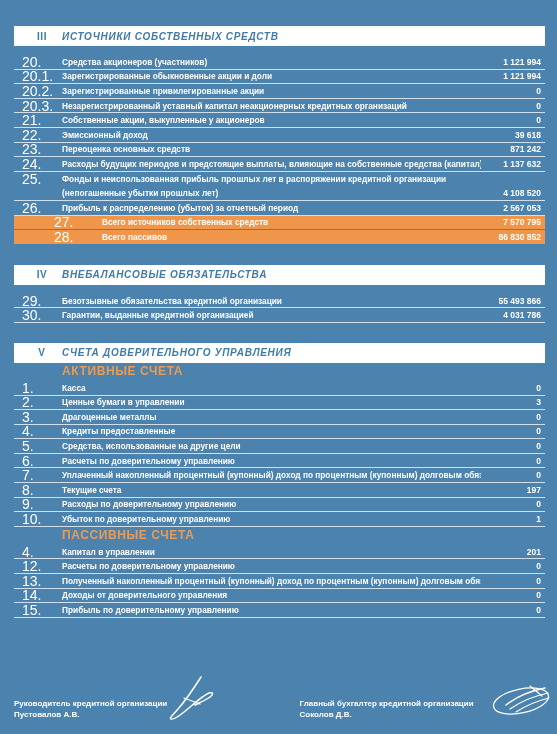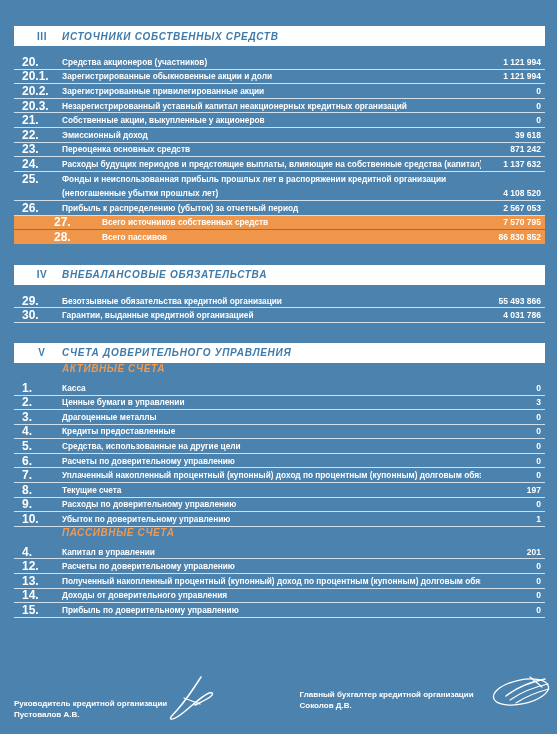--- a/index.html
+++ b/index.html
@@ -64,22 +64,22 @@
     font-size: 8.5px;
     position: relative;
   }
   .row.no-rule {
     border-bottom: 1px solid transparent;
   }
   .row .num {
     width: 48px;
     padding-left: 8px;
     box-sizing: border-box;
-    font-weight: bold;
-    font-size: 12px;
+    font-weight: normal;
+    font-size: 14px;
     color: #ffffff;
     flex: 0 0 48px;
   }
   .row .label {
     flex: 1 1 auto;
     font-weight: bold;
     font-size: 8.3px;
     color: #ffffff;
     white-space: nowrap;
     overflow: hidden;
@@ -102,28 +102,27 @@
   .row.total .num,
   .row.total .label,
   .row.total .value {
     color: #ffffff;
     padding-left: 40px;
   }
 
   
   .subsection {
     display: flex;
-    align-items: flex-start;
+    align-items: center;
     height: 17px;
-    font-size: 10px;
+    font-size: 12px;
     font-weight: bold;
     letter-spacing: 0.6px;
     color: #ef9a4e;
     border-bottom: 1px solid transparent;
-    font-style: italic;
   }
   .subsection .sub-pad { width: 48px; flex: 0 0 48px; }
 
   .gap-sm { height: 9px; }
   .gap-md { height: 20px; }
   .gap-lg { height: 26px; }
 
   
   .signatures {
     position: absolute;
@@ -131,21 +130,21 @@
     right: 12px;
     bottom: 14px;
     display: flex;
     align-items: flex-start;
   }
   .sig-col {
     position: relative;
     display: flex;
     align-items: flex-start;
   }
-  .sig-col.left  { width: 292px; margin-top: 9px; }
+  .sig-col.left  { width: 292px; }
   .sig-col.right { width: 251px; }
   .sig-text {
     font-size: 8px;
     font-weight: bold;
     line-height: 11px;
     color: #ffffff;
     white-space: nowrap;
   }
   .sig-mark {
     position: absolute;

